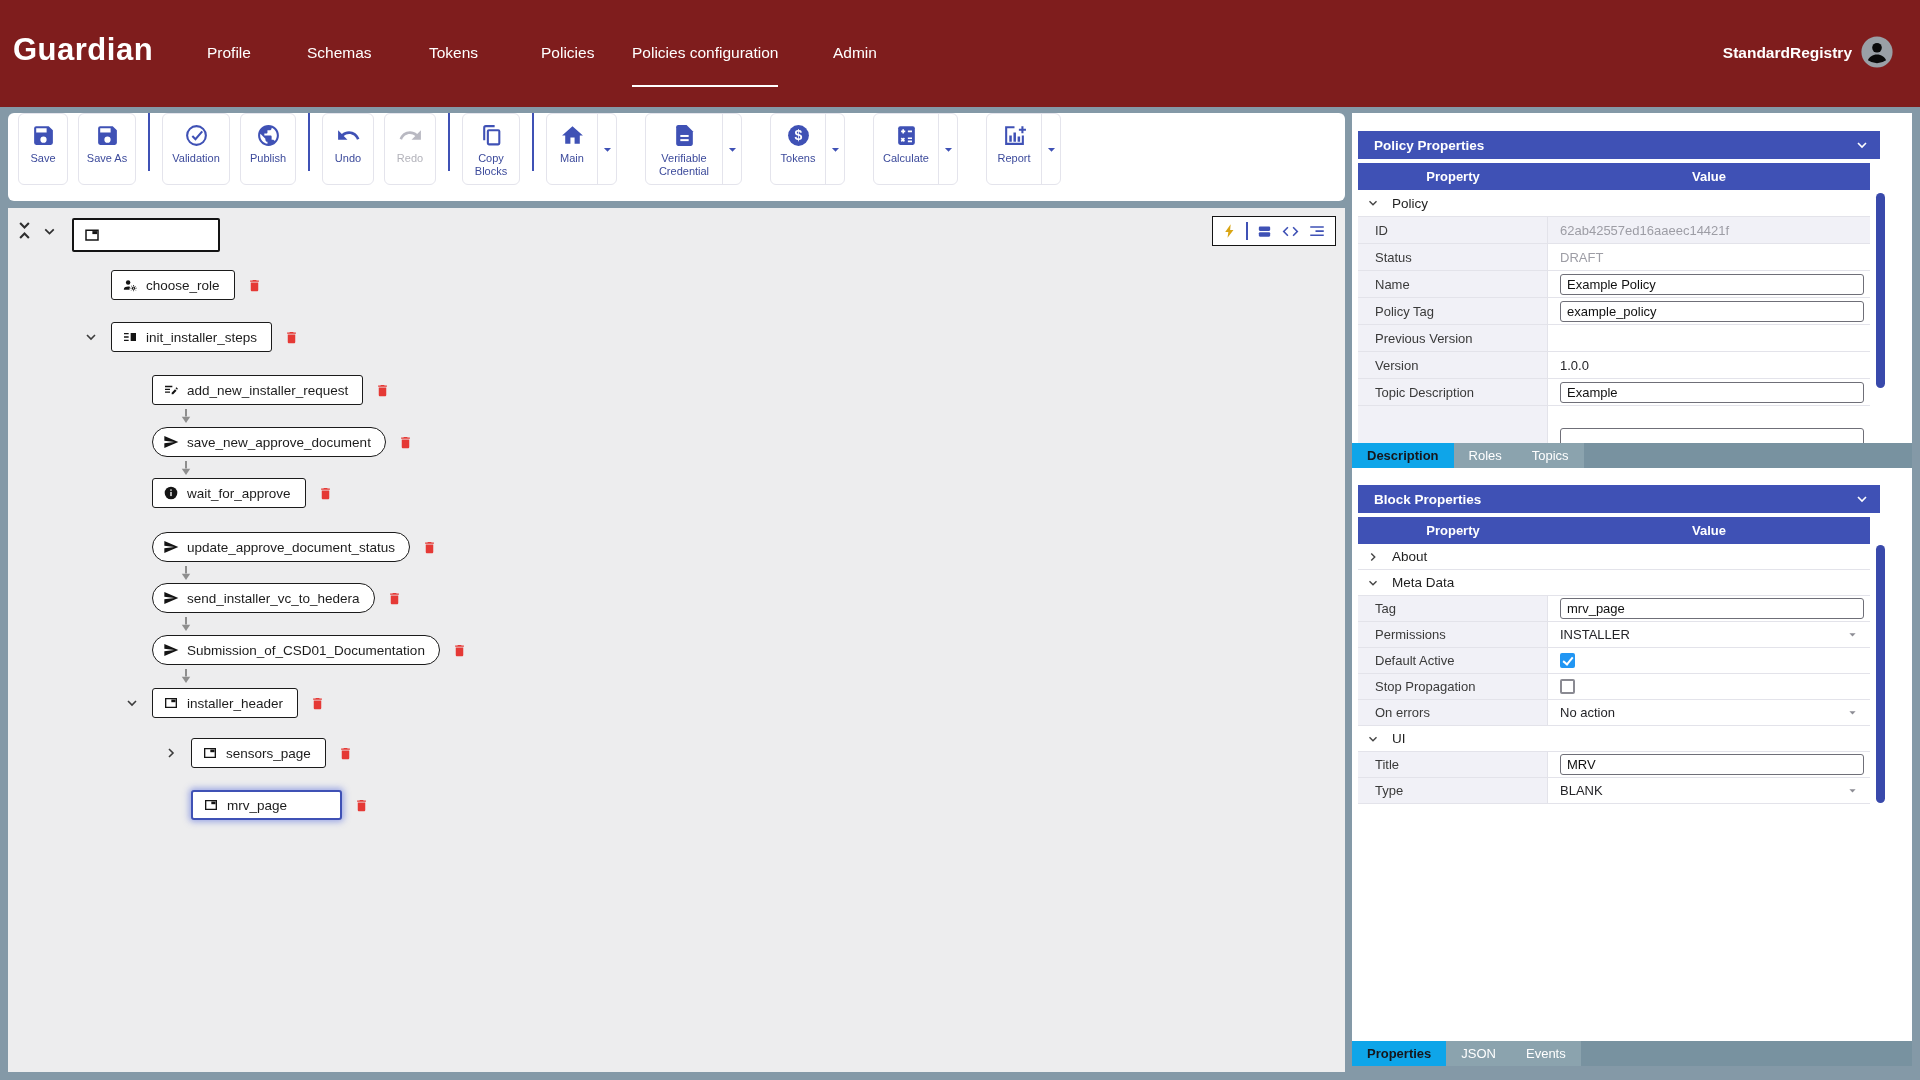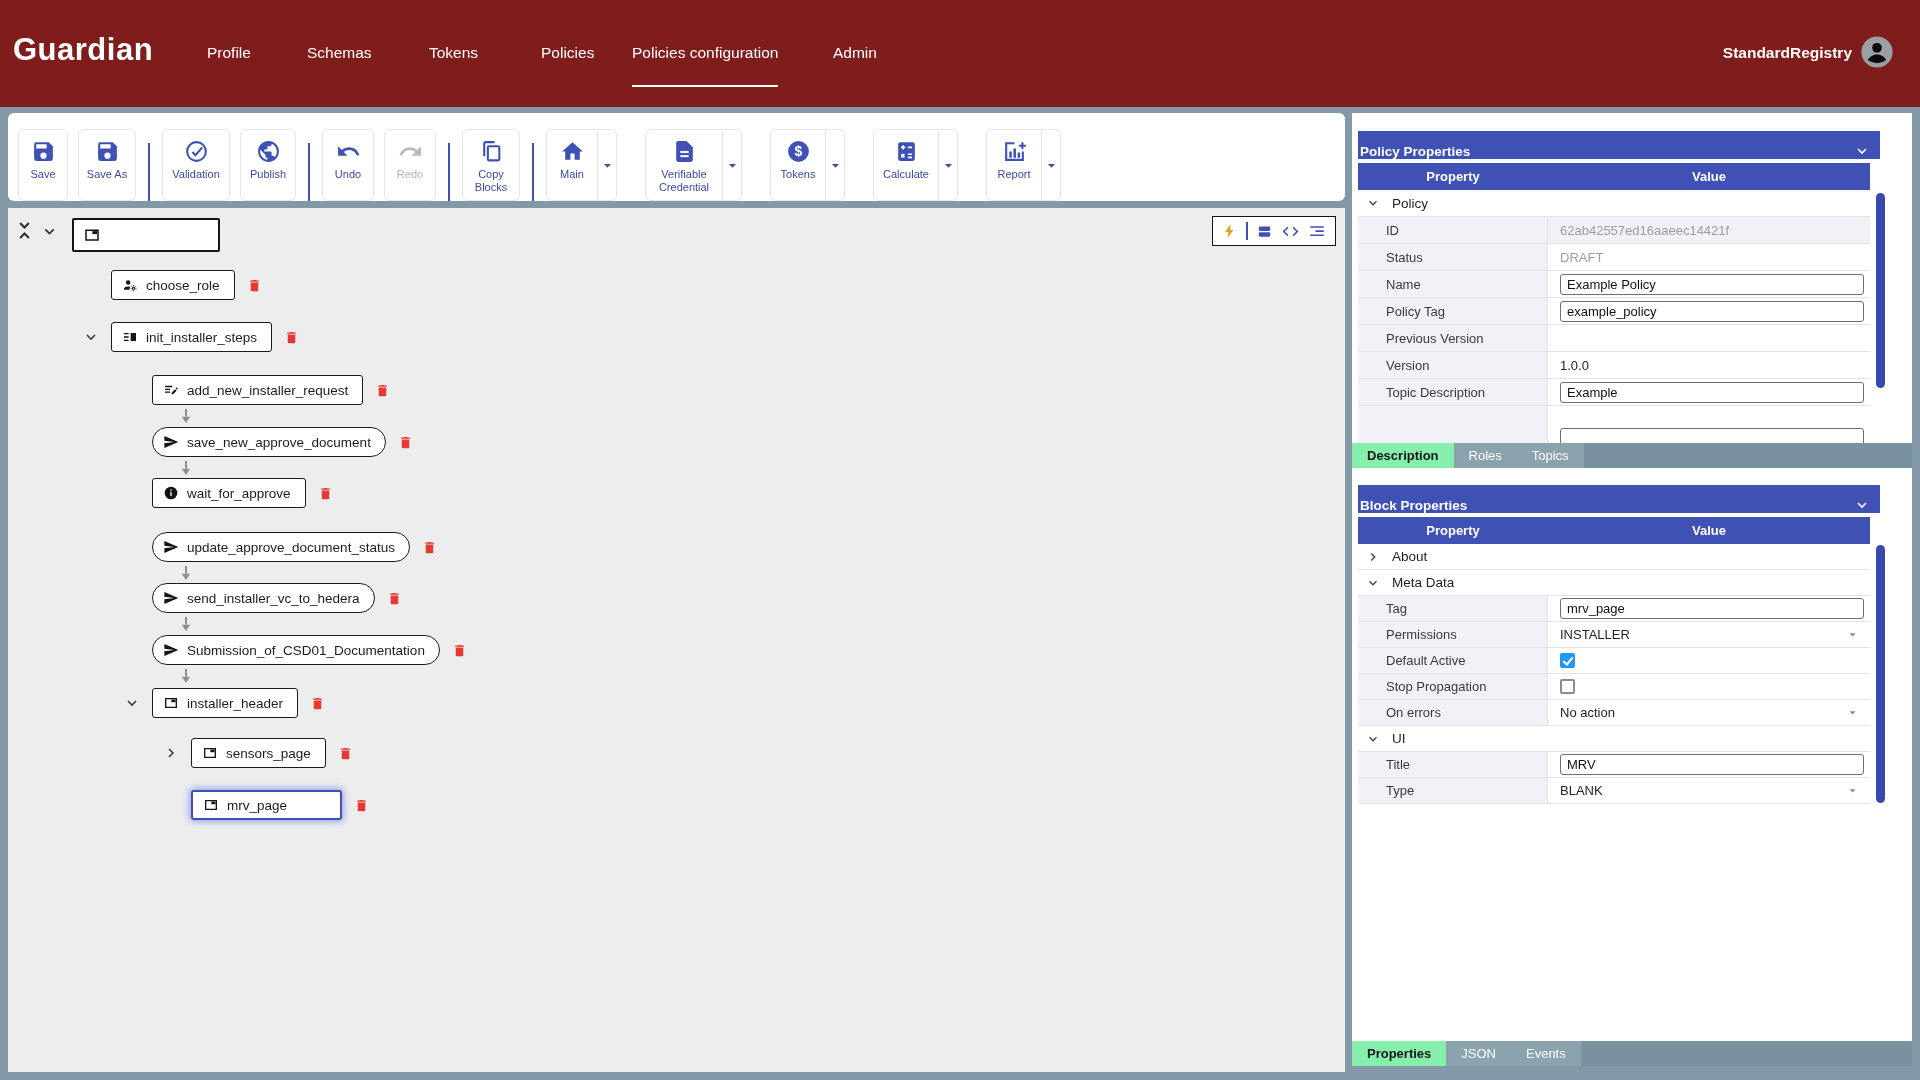--- a/index.html
+++ b/index.html
@@ -10,21 +10,21 @@
   
   .nav{position:absolute;left:0;top:0;width:1920px;height:107px;background:#7f1d1d}
   .logo{position:absolute;left:13px;top:32px;color:#fff;font-size:31px;font-weight:bold;letter-spacing:.5px}
   .nav-item{position:absolute;top:44px;color:#fff;font-size:15.5px;cursor:pointer}
   .ni0{left:207px}.ni1{left:307px}.ni2{left:429px}.ni3{left:541px}.ni4{left:632px}.ni5{left:833px}
   .nav-item.active::after{content:"";position:absolute;left:0;right:0;top:41px;height:2px;background:#fff}
   .nav-user{position:absolute;top:44px;right:68px;color:#fff;font-size:15.5px;font-weight:bold}
   .avatar{position:absolute;top:35px;right:26px;width:34px;height:34px;cursor:pointer}
 
   
-  .toolbar{position:absolute;left:8px;top:113px;width:1337px;height:88px;background:#fff;border-radius:6px;display:flex;align-items:flex-end;padding-left:10px}
+  .toolbar{position:absolute;left:8px;top:113px;width:1337px;height:88px;background:#fff;border-radius:6px;display:flex;align-items:flex-start;padding-left:10px}
   .tbtn{height:72px;border:1px solid #e4e4ec;border-radius:6px;background:#fff;display:flex;flex-direction:column;align-items:center;padding-top:9px;margin-right:10px;cursor:pointer;flex:none}
   .ticon{width:25px;height:25px;color:#3f51b5}
   .tlabel{font-size:11px;color:#3c4a9b;margin-top:4px;text-align:center;line-height:1.15}
   .tbtn.disabled .ticon{color:#b9b9c2}.tbtn.disabled .tlabel{color:#b2b2ba}
   .tb-div{width:2px;height:58px;background:#3f51b5;margin:0 12px 0 2px;flex:none}
   .ddgrp{display:flex;height:72px;border:1px solid #e4e4ec;border-radius:6px;margin-right:28px;overflow:hidden;flex:none}
   .dd-main{display:flex;flex-direction:column;align-items:center;padding-top:9px;cursor:pointer}
   .dd-arr{width:19px;border-left:1px solid #e4e4ec;display:flex;align-items:center;justify-content:center;cursor:pointer}
   .dd-arr svg{width:17px;height:17px;color:#3f51b5}
 
@@ -39,43 +39,43 @@
   .nbox{height:30px;background:#fff;border:1.6px solid #1b1b1b;display:flex;align-items:center;gap:8px;padding:0 14px 0 10px;font-size:13.5px;color:#1c1c1c;cursor:pointer;white-space:nowrap}
   .nbox.rect{border-radius:3px}.nbox.pill{border-radius:16px}
   .nbox.sel{border:2px solid #3f51b5;box-shadow:0 0 6px 2px rgba(77,100,220,.5)}
   .nicon{width:16px;height:16px;color:#141414;flex:none}
   .exp{width:16px;height:16px;color:#3c3c3c;margin-right:12px;cursor:pointer;flex:none}
   .trash{width:15px;height:17px;color:#e53935;margin-left:12px;cursor:pointer;flex:none}
   .conn{position:absolute;width:12px;height:14px;color:#8e8e8e}
 
   
   .panel{position:absolute;left:1352px;top:113px;width:560px;height:953px;background:#fff}
-  .sec-header{position:absolute;left:6px;width:522px;height:28px;background:#3f51b5;color:#fff;font-size:13.5px;font-weight:bold;display:flex;align-items:flex-end;padding-left:2px;cursor:pointer}
+  .sec-header{position:absolute;left:6px;width:522px;height:28px;background:#3f51b5;color:#fff;font-size:13.5px;font-weight:bold;display:flex;align-items:center;padding-left:16px;cursor:pointer}
   .sec-header svg{position:absolute;right:10px;width:16px;height:16px;color:#fff}
   .ptable{position:absolute;left:6px;width:512px;overflow:hidden;background:#fff}
   .thead{height:27px;background:#3f51b5;display:flex;color:#fff;font-size:13px;font-weight:bold}
   .th-p{width:190px;display:flex;align-items:center;justify-content:center}
   .th-v{flex:1;display:flex;align-items:center;justify-content:center}
   .trow{display:flex;border-bottom:1px solid #e3e3ea;background:#fff}
   .pp .trow{height:27px}.bp .trow{height:26px}
   .grow{align-items:center;padding-left:8px;gap:12px;font-size:13.5px;color:#1f1f1f}
   .gchev{width:14px;height:14px;color:#444;flex:none}
-  .td-p{width:190px;background:#f1f1f7;display:flex;align-items:center;padding-left:28px;font-size:13px;color:#3a3a3a;border-right:1px solid #e3e3ea}
+  .td-p{width:190px;background:#f1f1f7;display:flex;align-items:center;padding-left:17px;font-size:13px;color:#3a3a3a;border-right:1px solid #e3e3ea}
   .td-v{flex:1;display:flex;align-items:center;padding-left:12px;font-size:13px;color:#242428;position:relative}
   .td-v.ro{color:#9d9da5}
   .td-v.robg{background:#f1f1f7;color:#9d9da5}
   .cell-input{height:21px;border:1px solid #6f6f78;border-radius:3px;flex:1;margin-right:6px;font-size:13px;font-family:inherit;padding:0 6px;color:#111;background:#fff}
   .caret{position:absolute;right:10px;width:15px;height:15px;color:#8c8c94;cursor:pointer}
   .cb{width:15px;height:15px;border:2px solid #8a8a92;border-radius:2px;background:#fff;cursor:pointer;position:relative;flex:none}
   .cb.on{background:#2196f3;border-color:#2196f3}
   .cb.on::after{content:"";position:absolute;left:3.2px;top:.2px;width:4px;height:8px;border:solid #fff;border-width:0 2px 2px 0;transform:rotate(40deg)}
   .vscroll{position:absolute;left:524px;width:9px;background:#3949ab;border-radius:5px;cursor:pointer}
   .tabbar{position:absolute;left:0;width:560px;height:25px;background:#7892a0;display:flex}
   .tab{padding:0 15px;line-height:25px;font-size:13px;color:#fff;background:#8ba3ae;cursor:pointer}
-  .tab.active{background:#86efac;color:#16161b;font-weight:bold}
+  .tab.active{background:#0ea5e9;color:#16161b;font-weight:bold}
 </style>
 </head>
 <body>
 
 <svg width="0" height="0" style="position:absolute">
   <defs>
     <symbol id="i-tab" viewBox="0 0 24 24">
         <path fill="none" stroke="currentColor" stroke-width="2" d="M4 5.5h16v13H4z"></path>
         <path fill="currentColor" d="M12.5 6.8h6.3v4h-6.3z"></path>
       </symbol>

